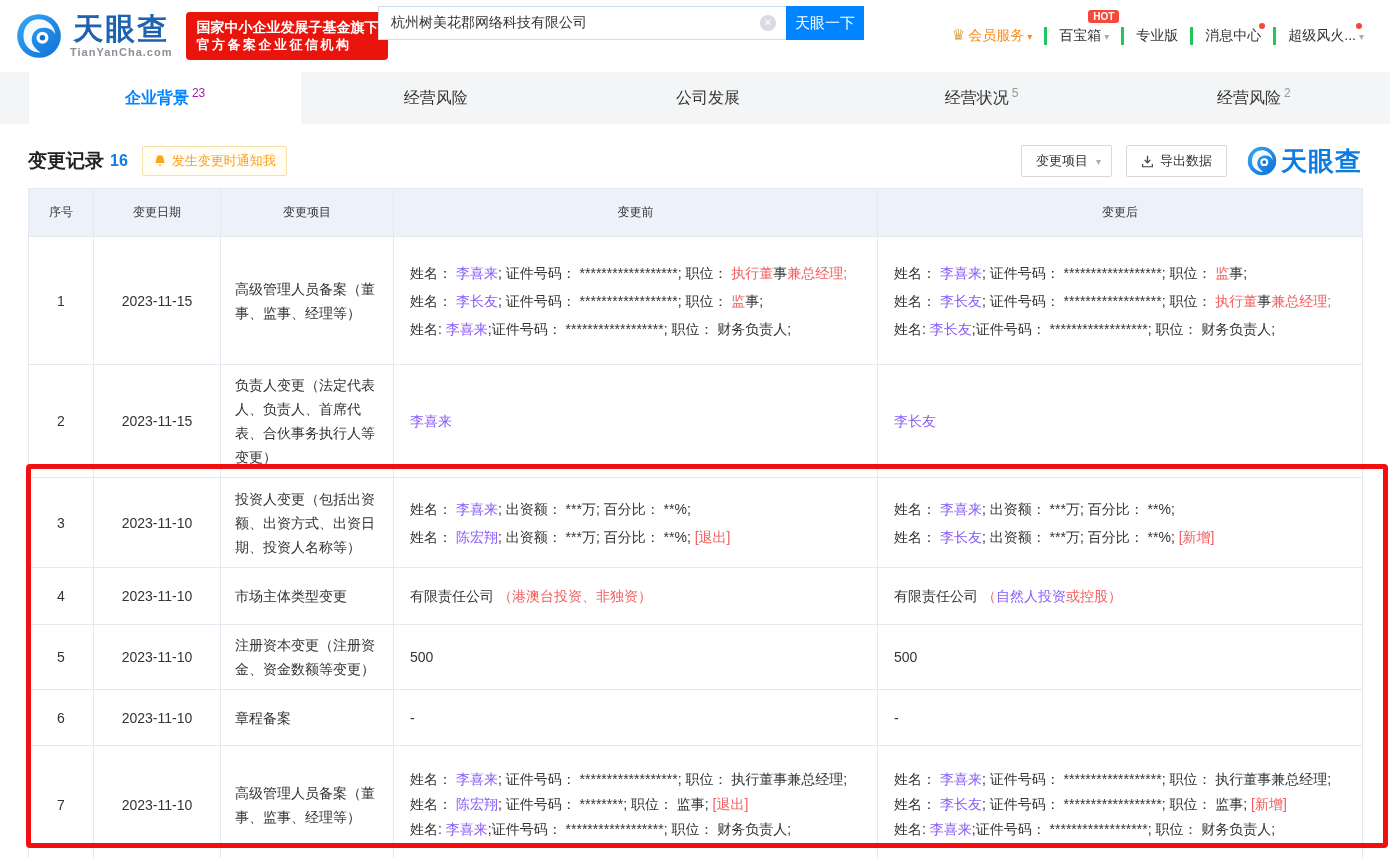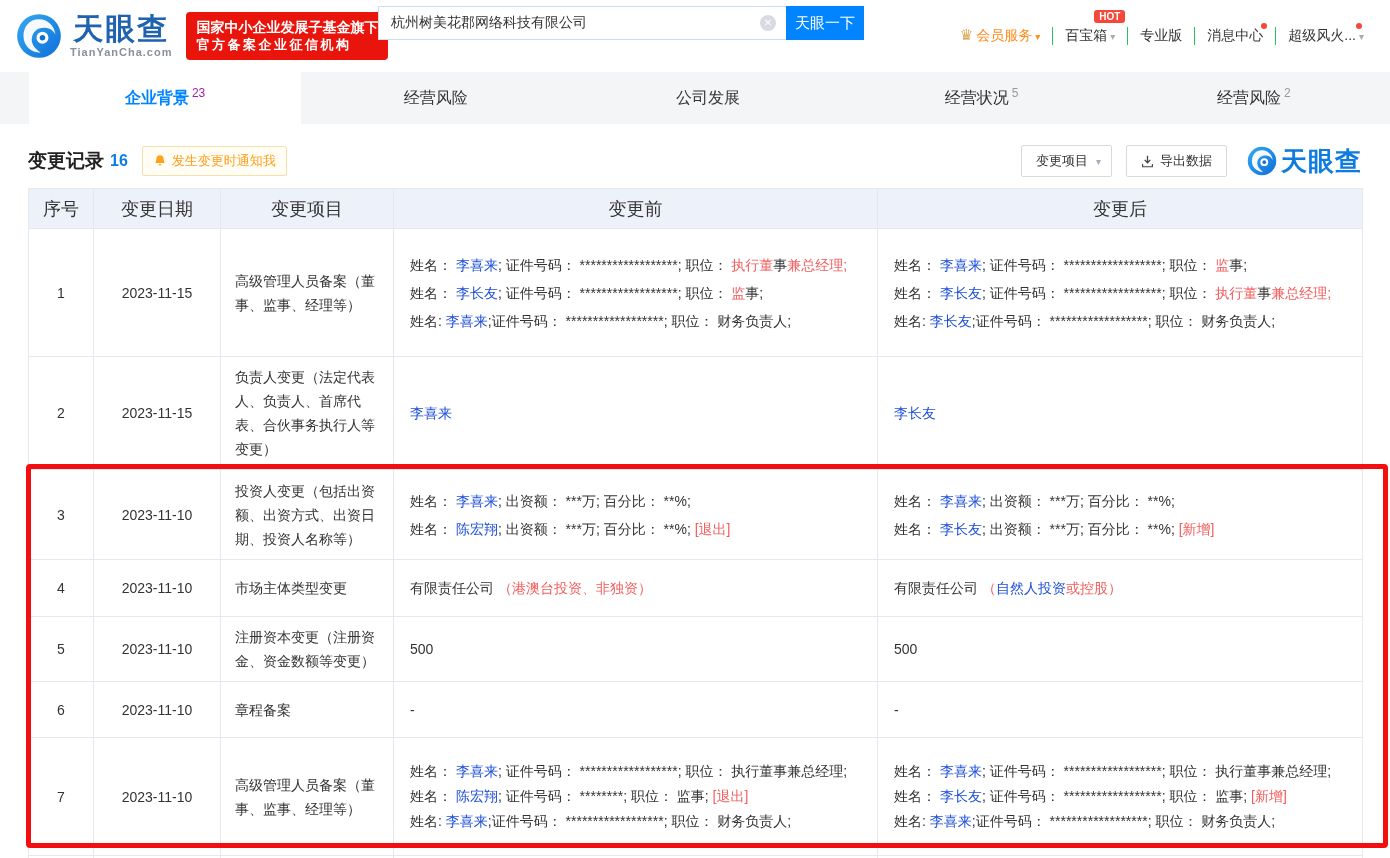--- a/index.html
+++ b/index.html
@@ -27,21 +27,21 @@
   .search-input { width:408px; height:34px; border:1px solid #CFDCEC; border-right:none;
     padding:0 34px 0 12px; font-size:14px; color:#333; outline:none;
     font-family:"Liberation Sans","DejaVu Sans",sans-serif; }
   .clear-icon { position:absolute; right:10px; top:9px; width:16px; height:16px; border-radius:50%;
     background:#D8DCE2; color:#fff; font-size:10px; line-height:16px; text-align:center; cursor:pointer; }
   .search-btn { width:78px; height:34px; background:#0084FF; color:#fff; border:none;
     font-size:15px; cursor:pointer; font-family:inherit; }
 
   .top-menu { position:absolute; right:14px; top:26px; display:flex; align-items:center; }
   .menu-item { position:relative; font-size:14px; color:#333; padding:0 12px; cursor:pointer; white-space:nowrap; }
-  .menu-item + .menu-item { border-left:1px solid #22c55e; }
+  .menu-item + .menu-item { border-left:3px solid #22c55e; }
   .menu-item.vip { color:#FF8B19; border-left:none; }
   .crown-icon { color:#D9A24A; font-size:15px; margin-right:3px; }
   .caret { font-size:10px; color:#A6ADB8; margin-left:3px; }
   .menu-item.vip .caret { color:#FF8B19; }
   .hot-badge { position:absolute; top:-17px; right:2px; background:#F5483B; color:#fff;
     font-size:10px; font-weight:bold; padding:1px 5px; border-radius:3px; }
   .red-dot { position:absolute; top:-4px; width:6px; height:6px; background:#F5483B; border-radius:50%; }
   .red-dot.d1 { right:8px; } .red-dot.d2 { right:14px; }
 
   
@@ -68,28 +68,28 @@
   .export-btn { display:flex; align-items:center; height:32px; padding:0 14px; margin-left:14px;
     border:1px solid #D9D9D9; border-radius:2px; font-size:13px; color:#333; background:#fff; cursor:pointer; }
   .export-btn svg { margin-right:6px; }
   .watermark { display:flex; align-items:center; margin-left:20px; }
   .watermark .wm-swirl { width:30px; height:30px; }
   .watermark .wm-text { font-size:26px; font-weight:bold; color:#0D7BE0; margin-left:4px; letter-spacing:1px; }
 
   
   .table-wrap { position:relative; margin-top:10px; }
   table.change-table { width:1334px; border-collapse:collapse; table-layout:fixed; }
-  .change-table th { background:#EDF2FA; font-weight:normal; font-size:18px; color:#333;
-    height:40px; border:1px solid #E4E9F0; text-align:center; }
+  .change-table th { background:#EDF2FA; font-weight:normal; font-size:12px; color:#333;
+    height:48px; border:1px solid #E4E9F0; text-align:center; }
   .change-table td { border:1px solid #E4E9F0; font-size:14px; color:#333; vertical-align:middle; }
   .c-num, .c-date { text-align:center; }
   .c-item { padding:8px 14px; line-height:24px; text-align:left; }
   .c-content { padding:8px 16px; line-height:28px; text-align:left; }
   .line { white-space:pre-wrap; }
-  .lk { color:#1d4ed8; cursor:pointer; }
+  .lk { color:#8b5cf6; cursor:pointer; }
   .rd { color:#F25C5C; }
   tbody tr:nth-child(1) td { height:128px; }
   tbody tr:nth-child(2) td { height:110px; }
   tbody tr:nth-child(3) td { height:90px; }
   tbody tr:nth-child(4) td { height:57px; }
   tbody tr:nth-child(5) td { height:56px; }
   tbody tr:nth-child(6) td { height:56px; }
   tbody tr:nth-child(7) td { height:118px; }
   tbody tr:nth-child(7) .c-content { line-height:25px; }
   tbody tr.partial td { height:12px; border-top:none; }

